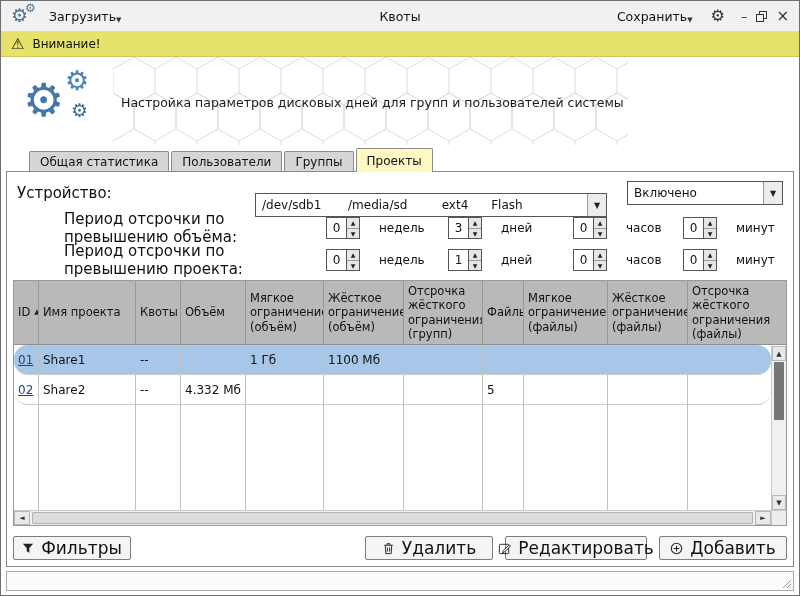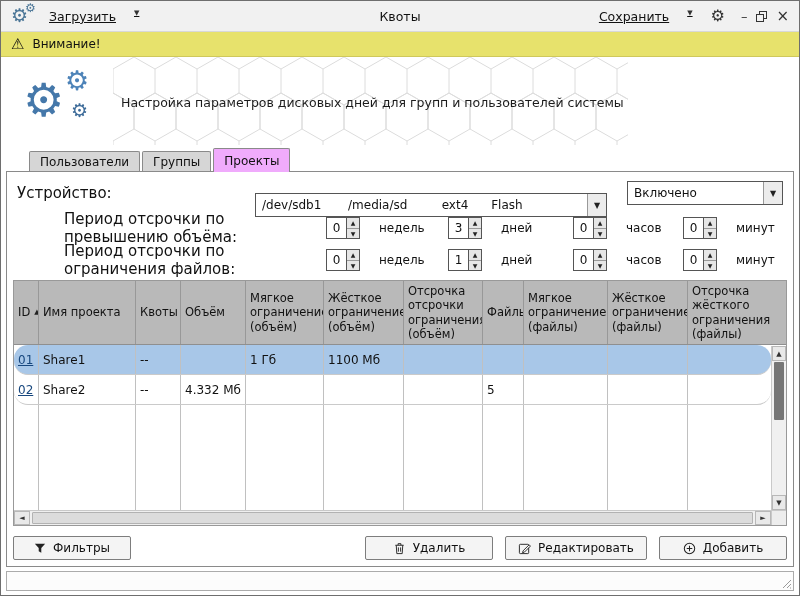--- a/index.html
+++ b/index.html
@@ -10,21 +10,21 @@
   }
   .window { width:800px; height:596px; border:1px solid #6e6e6e; display:flex; flex-direction:column; background:#fff; }
 
   
   .titlebar { height:31px; flex:0 0 auto; background:#f1f1f1; border-bottom:1px solid #d8d8d8;
     display:flex; align-items:center; padding:0 10px; position:relative; }
   .logo { width:30px; height:26px; position:relative; margin-right:4px; }
   .logo span { position:absolute; line-height:1; color:#4a7596; }
   .tg1 { font-size:19px; left:0; top:3px; }
   .tg2 { font-size:12px; left:14px; top:-1px; }
-  .menu-btn { display:flex; align-items:flex-start; gap:18px; font-size:12.5px; padding:4px 4px; cursor:default;text-decoration:underline; }
+  .menu-btn { display:flex; align-items:flex-end; gap:0; font-size:12.5px; padding:4px 4px; cursor:default; }
   .caret { font-size:7px; color:#333; }
   .titlebar-title { position:absolute; left:0; right:0; text-align:center; font-size:12.5px; pointer-events:none; }
   .titlebar-right { margin-left:auto; display:flex; align-items:center; gap:14px; z-index:1; }
   .gear-btn { font-size:16px; color:#333; line-height:1; }
   .winctrls { display:flex; align-items:center; gap:9px; margin-left:2px; }
   .wbtn { font-size:13px; color:#333; line-height:1; display:flex; align-items:center; }
 
   
   .warnbar { height:25px; flex:0 0 auto; background:#e7e26c; border-bottom:1px solid #cfc85c;
     display:flex; align-items:center; gap:8px; padding:0 10px; font-size:12px; }
@@ -38,21 +38,21 @@
   .g1 { font-size:46px; color:#4578aa; left:0; top:10px; }
   .g2 { font-size:27px; color:#4d83b8; left:42px; top:0; }
   .g3 { font-size:19px; color:#3d6b99; left:48px; top:34px; }
   .appdesc { position:absolute; left:120px; top:50%; transform:translateY(-50%);
     font-size:12.5px; color:#1c1c1c; width:560px; }
 
   
   .tabs { height:24px; flex:0 0 auto; display:flex; align-items:flex-end; padding-left:28px; position:relative; z-index:2; }
   .tab { background:#d6d6d6; border:1px solid #8a8a8a; border-bottom:none; border-radius:2px 2px 0 0;
     padding:3px 10px; font-size:12px; margin-right:2px; height:20px; white-space:nowrap; }
-  .tab.active { background:#f0abfc; height:24px; margin-bottom:-1px; padding-top:5px; position:relative; z-index:3; }
+  .tab.active { background:#fef9c3; height:24px; margin-bottom:-1px; padding-top:5px; position:relative; z-index:3; }
 
   
   .panel { flex:1 1 auto; margin:0 5px; border:1px solid #8a8a8a; background:#fff;
     display:flex; flex-direction:column; padding:6px 4px 4px; min-height:0; }
 
   .row-device { display:flex; align-items:center; height:26px; margin:2px 6px 6px; flex:0 0 auto; }
   .lbl { font-size:15px; }
   .lbl-device { width:238px; }
   .combo { height:24px; border:1px solid #555; background:#fff; display:flex; align-items:stretch; }
   .combo-device { width:352px;margin-top:24px; }
@@ -102,21 +102,21 @@
   .sdown { margin-top:auto; }
   .hscroll { position:absolute; left:0; right:15px; bottom:0; height:15px; background:#f0f0f0;
     border-top:1px solid #c9c9c9; display:flex; }
   .hthumb { flex:1; background:#dcdcdc; border:1px solid #b2b2b2; margin:1px 2px; border-radius:1px; }
   .corner { position:absolute; right:0; bottom:0; width:15px; height:15px; background:#ededed;
     border-left:1px solid #c9c9c9; border-top:1px solid #c9c9c9; }
 
   
   .actions { display:flex; align-items:center; margin:8px 2px 2px; flex:0 0 auto; }
   .btn { height:24px; border:1px solid #7d7d7d; background:#f4f4f4; border-radius:2px;
-    display:flex; align-items:center; justify-content:center; gap:7px; font-size:12px; color:#111;
+    display:flex; align-items:center; justify-content:center; gap:7px; font-size:17px; color:#111;
     padding:0 12px; font-family:inherit; }
   .btn-filters { width:118px; }
   .actions-right { margin-left:auto; display:flex; gap:12px; }
   .btn-delete { width:128px;margin-left:48px; } .btn-edit { width:142px; } .btn-add { width:128px; }
   .ic { display:flex; align-items:center; }
 
   
   .statusbar { height:20px; flex:0 0 auto; margin:4px 5px 4px; border:1px solid #ababab;
     background:#fcfcfc; position:relative; }
   .grip { position:absolute; right:1px; bottom:1px; }
@@ -175,20 +175,21 @@
     </svg>
     <div class="applogo">
       <span class="g1">⚙</span>
         <span class="g2">⚙</span>
         <span class="g3">⚙</span>
     </div>
     <div class="appdesc">Настройка параметров дисковых дней для групп и пользователей системы</div>
   </div>
 
   <div class="tabs">
+    <div class="tab">Общая статистика</div>
     <div class="tab">Пользователи</div>
     <div class="tab">Группы</div>
     <div class="tab active">Проекты</div>
   </div>
 
   <div class="panel">
 
     <div class="row-device">
       <div class="lbl lbl-device">Устройство:</div>
       <div class="combo combo-device">
@@ -239,21 +240,21 @@
           <div class="spin-arrows">
               <div class="spin-up">▲</div>
               <div class="spin-down">▼</div>
             </div>
         </div>
         <div class="unit">минут</div>
       </div>
     </div>
 
     <div class="row-grace">
-      <div class="lbl lbl-grace">Период отсрочки по ограничения файлов:</div>
+      <div class="lbl lbl-grace">Период отсрочки по превышению проекта:</div>
       <div class="spin-group sg1">
         <div class="spinner">
           <div class="spin-value">0</div>
           <div class="spin-arrows">
               <div class="spin-up">▲</div>
               <div class="spin-down">▼</div>
             </div>
         </div>
         <div class="unit">недель</div>
       </div>
@@ -293,21 +294,21 @@
       <div class="thead">
         <div class="th c0">
           <span>ID</span>
           <span class="sort">▲</span>
         </div>
         <div class="th c1">Имя проекта</div>
         <div class="th c2">Квоты</div>
         <div class="th c3">Объём</div>
         <div class="th c4">Мягкое ограничение (объём)</div>
         <div class="th c5">Жёсткое ограничение (объём)</div>
-        <div class="th c6">Отсрочка отсрочки ограничения (объём)</div>
+        <div class="th c6">Отсрочка жёсткого ограничения (групп)</div>
         <div class="th c7">Файлы</div>
         <div class="th c8">Мягкое ограничение (файлы)</div>
         <div class="th c9">Жёсткое ограничение (файлы)</div>
         <div class="th c10">Отсрочка жёсткого ограничения (файлы)</div>
       </div>
       <div class="tbody">
         <div class="trow selected">
           <div class="td c0">
               <span class="idlink">01</span>
             </div>

